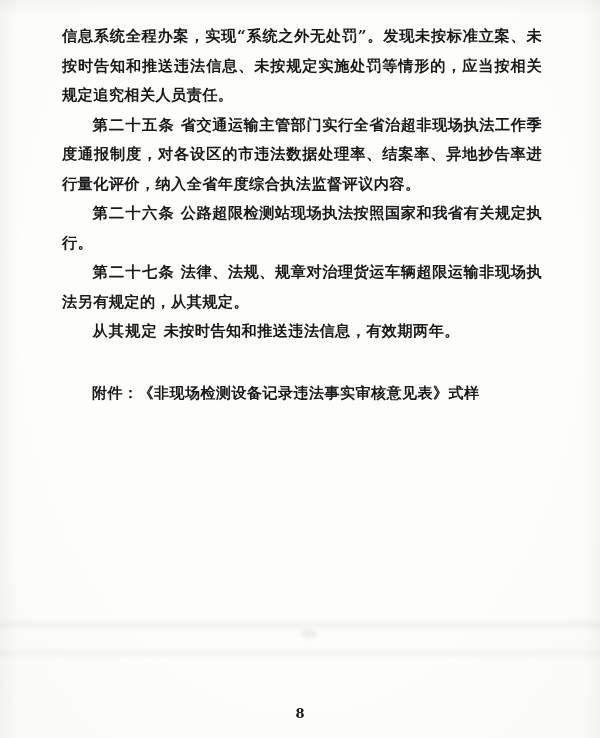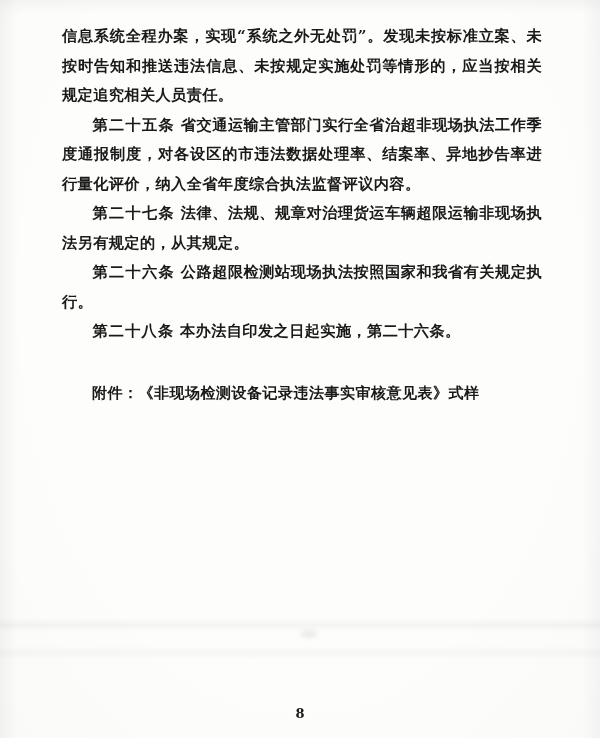--- a/index.html
+++ b/index.html
@@ -132,32 +132,32 @@
       <span>信息系统全程办案，实现“系统之外无处罚”。发现未按标准立案、未按时告知和推送违法信息、未按规定实施处罚等情形的，应当按相关规定追究相关人员责任。</span>
     </p>
 
     <p class="indent">
       <span class="art-label">第二十五条</span>
       <span>省交通运输主管部门实行全省治超非现场执法工作季度通报制度，对各设区的市违法数据处理率、结案率、异地抄告率进行量化评价，纳入全省年度综合执法监督评议内容。</span>
     </p>
 
 
     <p class="indent">
+      <span class="art-label">第二十六条</span>
+      <span>公路超限检测站现场执法按照国家和我省有关规定执行。</span>
+    </p>
+
+    <p class="indent">
       <span class="art-label">第二十七条</span>
       <span>法律、法规、规章对治理货运车辆超限运输非现场执法另有规定的，从其规定。</span>
     </p>
 
     <p class="indent">
-      <span class="art-label">第二十六条</span>
-      <span>公路超限检测站现场执法按照国家和我省有关规定执行。</span>
-    </p>
-
-    <p class="indent">
-      <span class="art-label">第二十八条</span>
-      <span>本办法自印发之日起实施，第二十六条。</span>
+      <span class="art-label">从其规定</span>
+      <span>未按时告知和推送违法信息，有效期两年。</span>
     </p>
 
     <div class="attachment">附件：《非现场检测设备记录违法事实审核意见表》式样</div>
 
   </div>
 
   <div class="smudge one"></div>
   <div class="blotch"></div>
   <div class="smudge two"></div>
 

